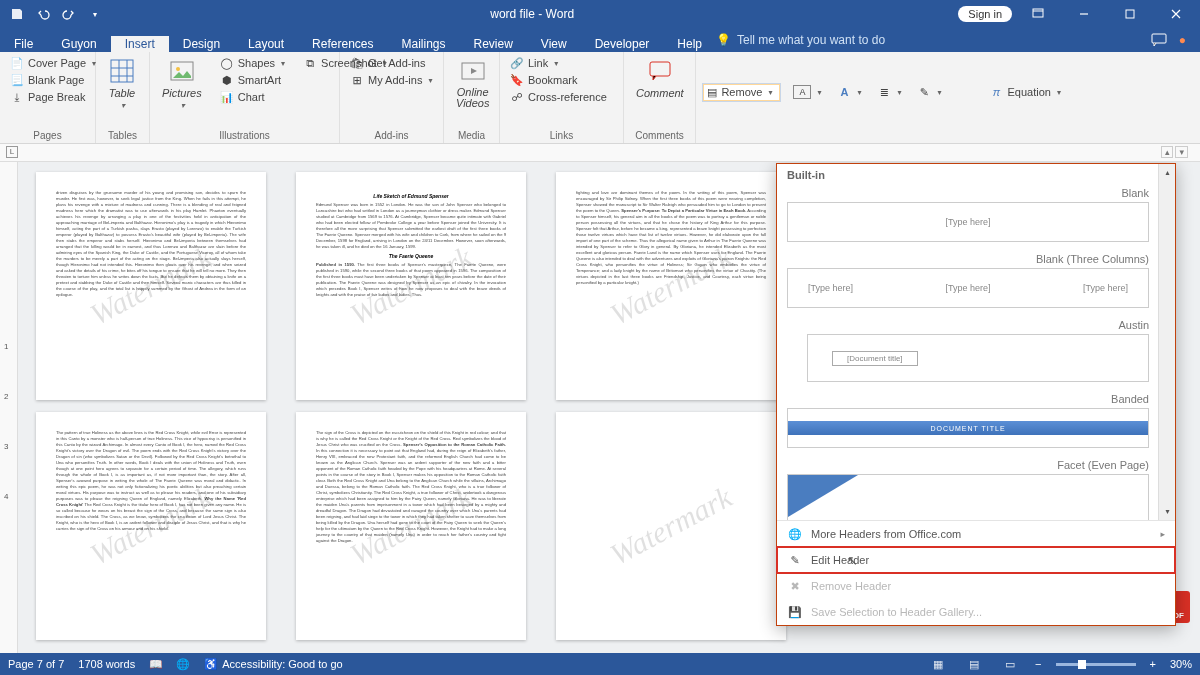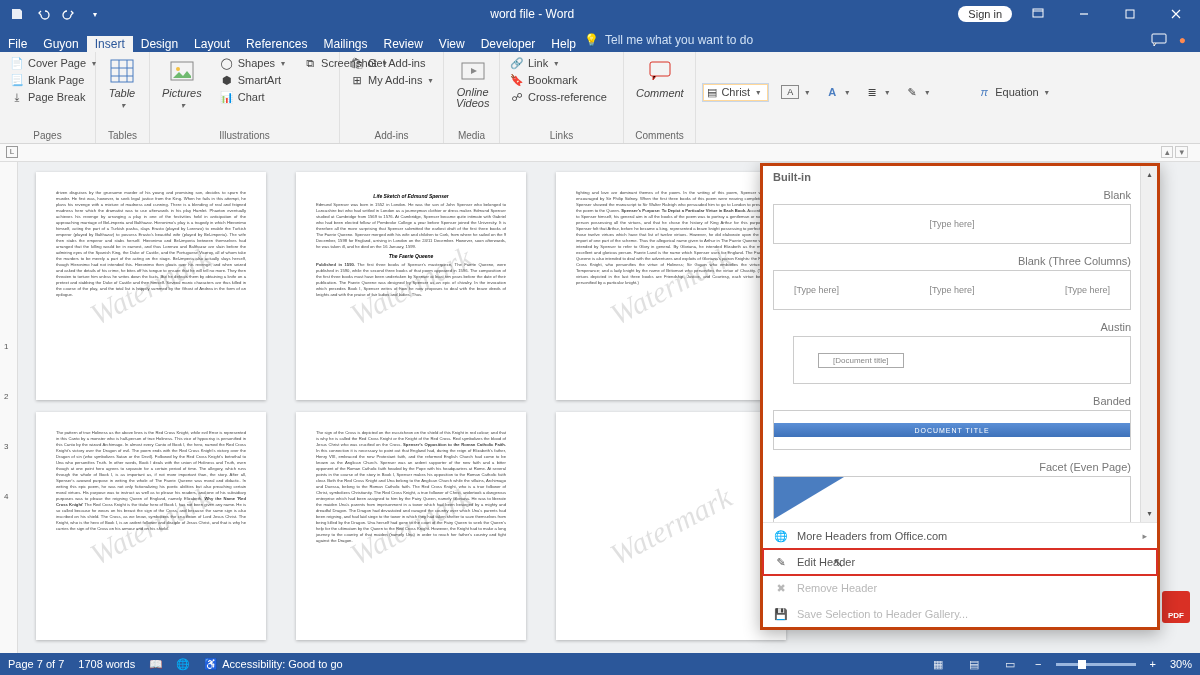--- a/index.html
+++ b/index.html
@@ -9,21 +9,21 @@
 .titlebar { height: 28px; background: #2b579a; display: flex; align-items: center; color: #fff; font-size: 12px; }
 .qat { display: flex; gap: 4px; padding-left: 6px; align-items: center; }
 .qat-btn { width: 22px; height: 22px; display: flex; align-items: center; justify-content: center; cursor: pointer; }
 .title-center { flex: 1; text-align: center; }
 .title-right { display: flex; align-items: center; gap: 6px; padding-right: 4px; }
 .signin { background: #fff; color: #333; padding: 2px 10px; border-radius: 8px; font-size: 11px; cursor: pointer; }
 .winbtn { width: 40px; height: 28px; display: flex; align-items: center; justify-content: center; cursor: pointer; }
 
 
 .menubar { height: 24px; background: #2b579a; display: flex; align-items: stretch; color: #fff; font-size: 12px; }
-.tab { padding: 0 8px; display: flex; align-items: center; cursor: pointer; margin-top: 8px; }
+.tab { padding: 0 14px; display: flex; align-items: center; cursor: pointer; margin-top: 8px; }
 .tab.active { background: #f3f3f3; color: #2b579a; }
 .tell-me { flex: 1; display: flex; align-items: center; gap: 6px; color: #cfe0f4; }
 .menuright { display: flex; align-items: center; gap: 12px; padding-right: 14px; }
 
 
 .ribbon { height: 92px; background: #f3f3f3; border-bottom: 1px solid #d7d7d7; display: flex; font-size: 11px; color: #444; }
 .group { border-right: 1px solid #e0e0e0; display: flex; flex-direction: column; padding: 3px 6px 1px; }
 .group-body { flex: 1; display: flex; align-items: flex-start; gap: 4px; }
 .group-label { text-align: center; font-size: 10px; color: #666; padding: 1px 0; }
 .big-btn { display: flex; flex-direction: column; align-items: center; gap: 2px; padding: 2px 6px; cursor: pointer; font-style: italic; }
@@ -42,21 +42,21 @@
 .canvas { position: absolute; top: 162px; bottom: 22px; left: 0; right: 0; background: #eef0f2; overflow: hidden; }
 .pages { position: relative; padding: 10px 36px; display: grid; grid-template-columns: repeat(3, 230px); gap: 12px 30px; }
 .page { width: 230px; height: 228px; background: #fff; box-shadow: 0 1px 3px rgba(0,0,0,.25); padding: 18px 20px; position: relative; overflow: hidden; }
 .wm { position: absolute; left: 50%; top: 50%; transform: translate(-50%,-50%) rotate(-28deg); font-size: 30px; color: rgba(0,0,0,.12); font-style: italic; font-family: Georgia, serif; pointer-events: none; white-space: nowrap; }
 .para { font-size: 4.2px; line-height: 6px; color: #444; text-align: justify; }
 .ptitle { font-size: 5px; font-weight: bold; text-align: center; margin: 3px 0; font-style: italic; }
 .vruler { position: absolute; left: 0; top: 0; bottom: 0; width: 18px; background: #f9f9f9; border-right: 1px solid #ddd; }
 .vnum { position: absolute; left: 4px; font-size: 8px; color: #555; }
 
 
-.gallery { position: absolute; top: 1px; right: 40px; width: 400px; background: #fff; border: 3px solid #c2410c; box-shadow: 0 4px 16px rgba(0,0,0,.3); z-index: 50; font-size: 11px; color: #555; }
+.gallery { position: absolute; top: 1px; right: 24px; width: 400px; background: #fff; border: 1px solid #c2410c; box-shadow: 0 4px 16px rgba(0,0,0,.3); z-index: 50; font-size: 11px; color: #555; }
 .g-caption { padding: 5px 10px 3px; font-weight: 600; color: #666; }
 .g-scroll { max-height: 356px; overflow: hidden; position: relative; }
 .g-scrollbar { position: absolute; right: 0; top: 0; bottom: 0; width: 17px; background: #f0f0f0; border-left: 1px solid #ddd; }
 .g-thumb-btn { width: 17px; height: 17px; display: flex; align-items: center; justify-content: center; font-size: 8px; color: #555; cursor: pointer; }
 .g-item { padding: 3px 26px 8px 10px; text-align: right; }
 .g-name { font-size: 11px; color: #777; margin-bottom: 3px; }
 .g-preview { border: 1px solid #ccc; background: #fff; height: 40px; display: flex; align-items: center; justify-content: center; font-size: 9px; color: #888; position: relative; }
 .g-preview.three { justify-content: space-between; padding: 0 20px; }
 .g-preview.austin { height: 48px; justify-content: flex-start; padding-left: 24px; margin-left: 20px; }
 .g-preview.austin .box { border: 1px solid #aaa; padding: 2px 14px; font-size: 8px; color: #888; }
@@ -300,21 +300,21 @@
           <span>Comment</span>
         </div>
       </div>
     <div class="group-label">Comments</div>
   </div>
 
   <div class="group" style="flex:1;border-right:none">
     <div class="group-body" style="gap:8px;align-items:center">
       <div class="hdr-btn">
           <span class="ico">▤</span>
-          <span>Christ</span>
+          <span>Remove</span>
           <span class="drop">▾</span>
         </div>
       <div class="sm-row">
           <span class="ico" style="border:1px solid #888;width:18px;height:14px;font-size:9px;text-align:center">A</span>
           <span class="drop">▾</span>
         </div>
       <div class="sm-row">
           <span class="ico" style="font-weight:bold;color:#4a7dc0">A</span>
           <span class="drop">▾</span>
         </div>

